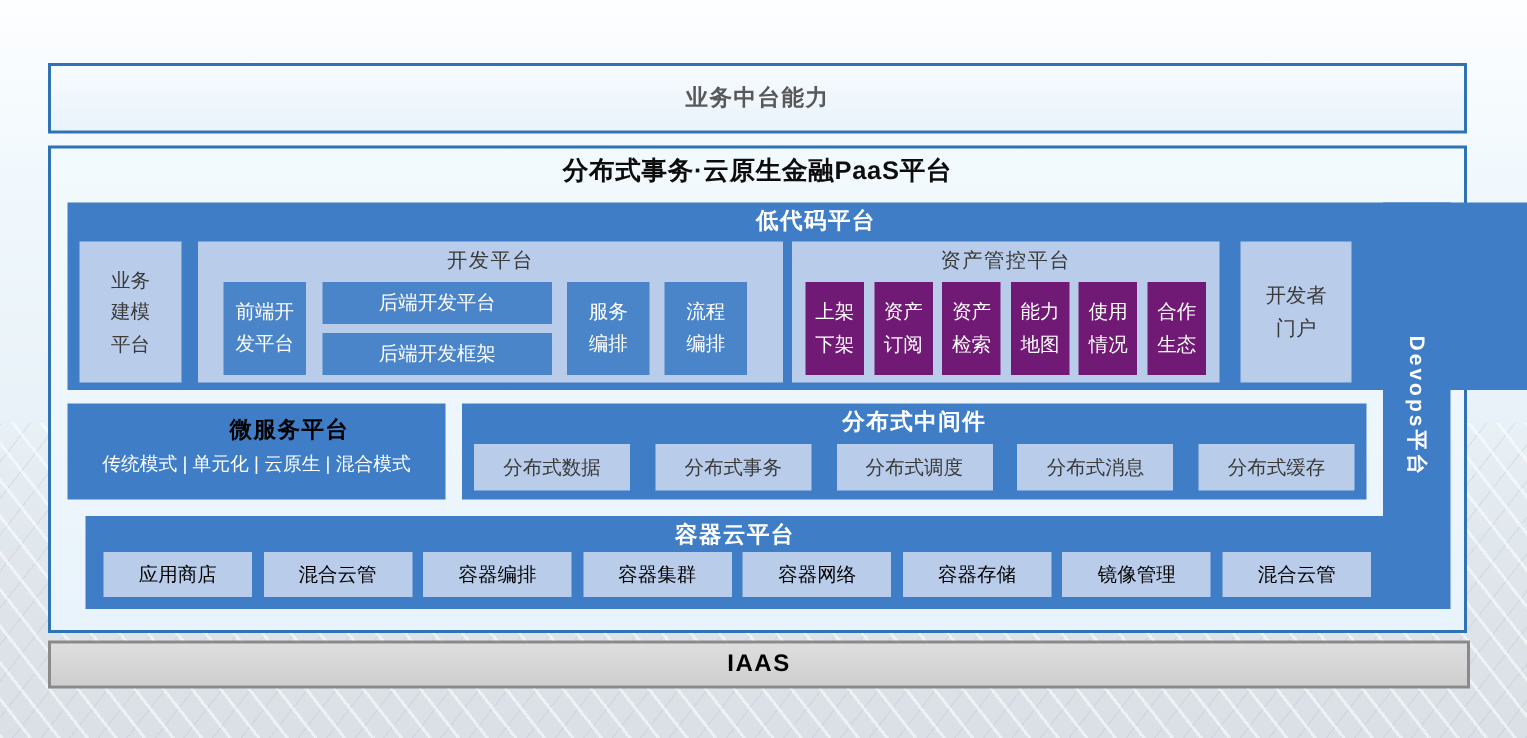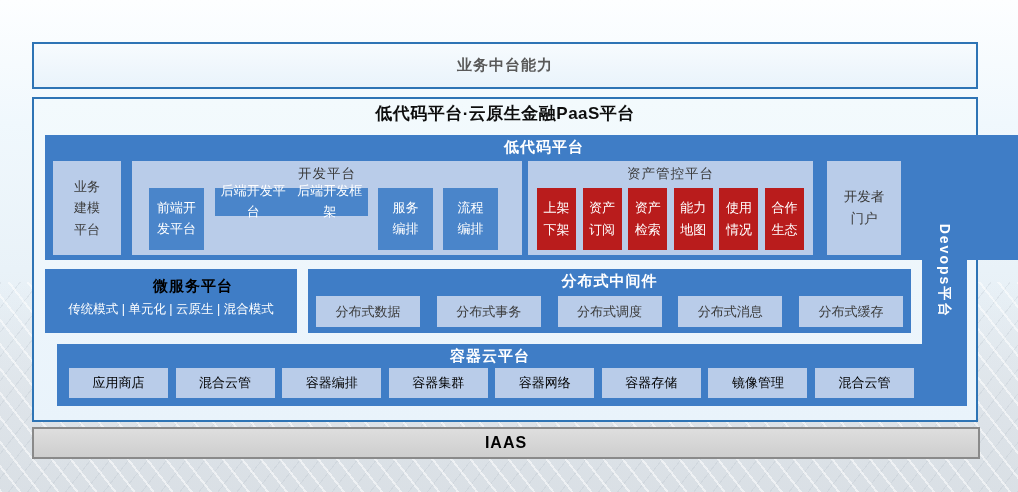--- a/index.html
+++ b/index.html
@@ -66,29 +66,29 @@
 
   .dark-block {
     position:absolute; background:#4a85ca; color:#ffffff; font-size:13px;
     display:flex; align-items:center; justify-content:center; text-align:center;
     white-space:pre-line; line-height:1.6;
   }
   .blk-frontend { left:17px;  top:27px; width:55px;  height:62px; }
   .blk-service  { left:246px; top:27px; width:55px;  height:62px; }
   .blk-process  { left:311px; top:27px; width:55px;  height:62px; }
   .backend-stack{ position:absolute; left:83px; top:27px; width:153px; height:62px;
-                  display:flex; flex-direction:row; justify-content:space-between; }
+                  display:flex; flex-direction:column; justify-content:space-between; }
   .backend-stack .dark-block { position:static; height:28px; }
 
   .asset-row {
     position:absolute; left:9px; right:9px; top:27px; height:62px;
     display:flex; justify-content:space-between;
   }
   .asset-item {
-    width:39px; height:62px; background:#b91c1c; color:#fff; font-size:13px;
+    width:39px; height:62px; background:#701a75; color:#fff; font-size:13px;
     display:flex; align-items:center; justify-content:center; text-align:center;
     white-space:pre-line; line-height:1.7;
   }
 
   .micro-title    { margin-top:8px; color:#000000; font-size:15px; font-weight:bold; letter-spacing:1px;padding-left:44px; }
   .micro-subtitle { margin-top:5px; color:#fff; font-size:12.5px; }
 
   .mw-row {
     position:absolute; left:8px; right:8px; top:27px; height:31px;
     display:flex; justify-content:space-between;
@@ -123,21 +123,21 @@
 <body>
 
 <div class="canvas">
   <div class="texture"></div>
 
   <div class="box top-box">
     <div class="top-box-title">业务中台能力</div>
   </div>
 
   <div class="box main-box">
-    <div class="main-title">低代码平台·云原生金融PaaS平台</div>
+    <div class="main-title">分布式事务·云原生金融PaaS平台</div>
 
     <div class="section sec-lowcode">
       <div class="section-title">低代码平台</div>
 
       <div class="light-block blk-modeling">业务
 建模
 平台</div>
 
       <div class="panel panel-dev">
         <div class="panel-title">开发平台</div>

